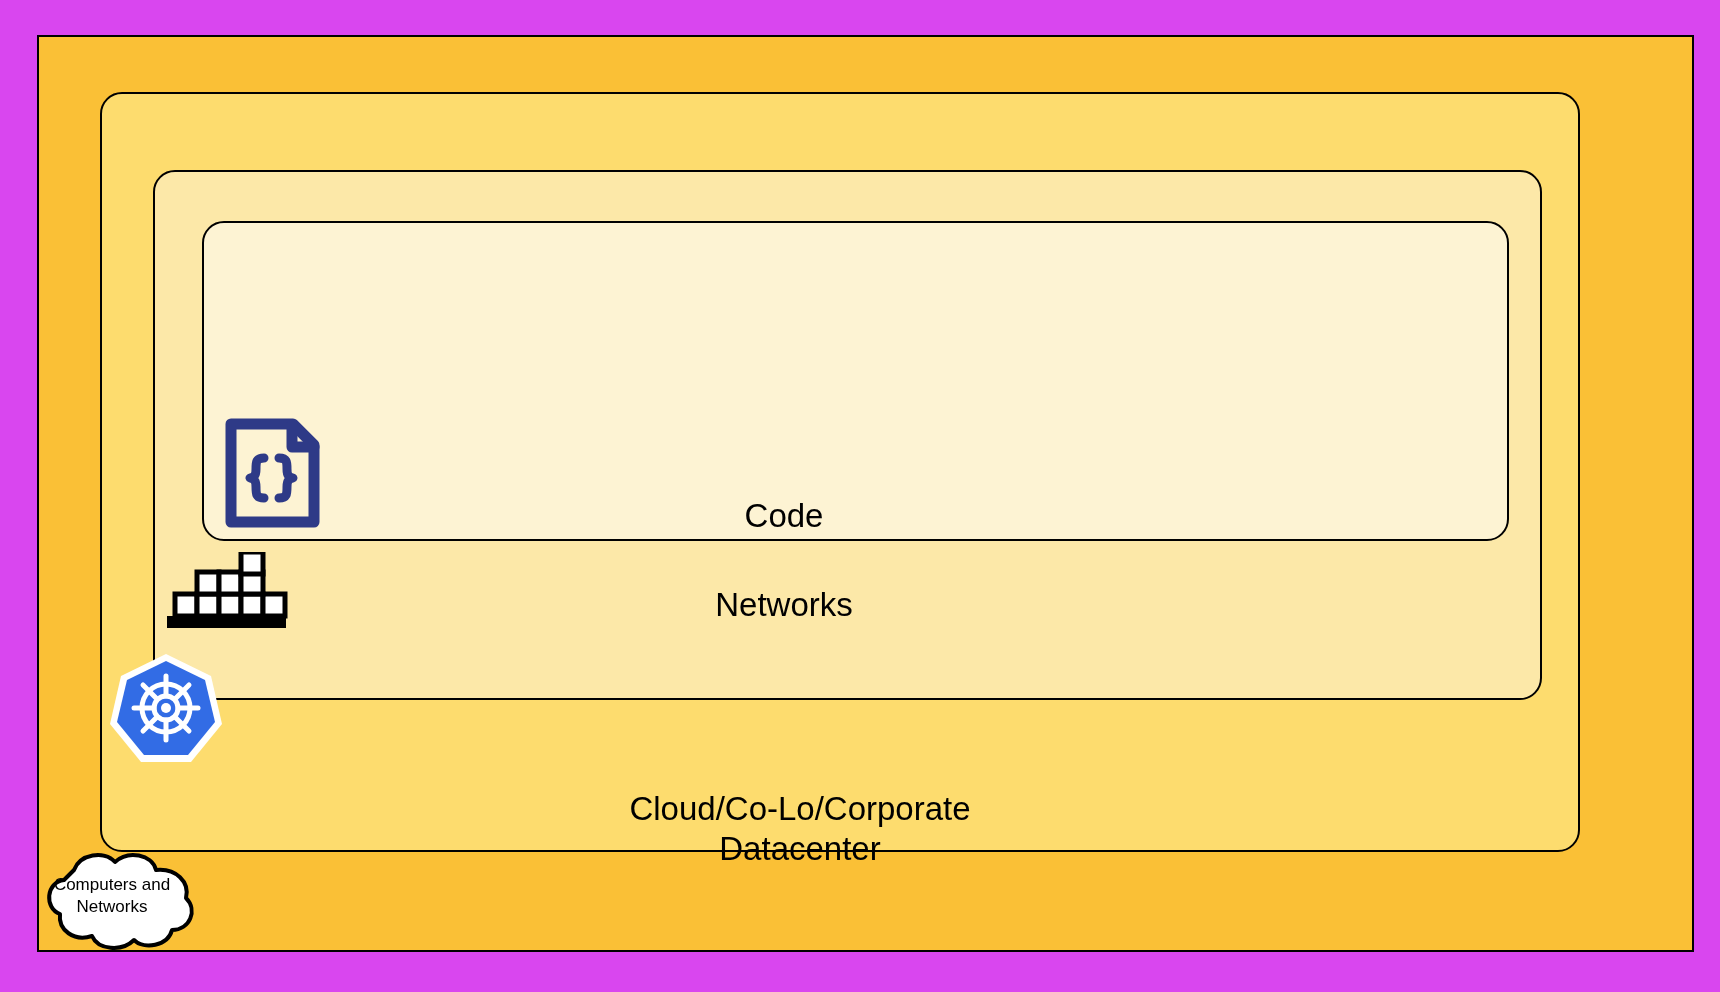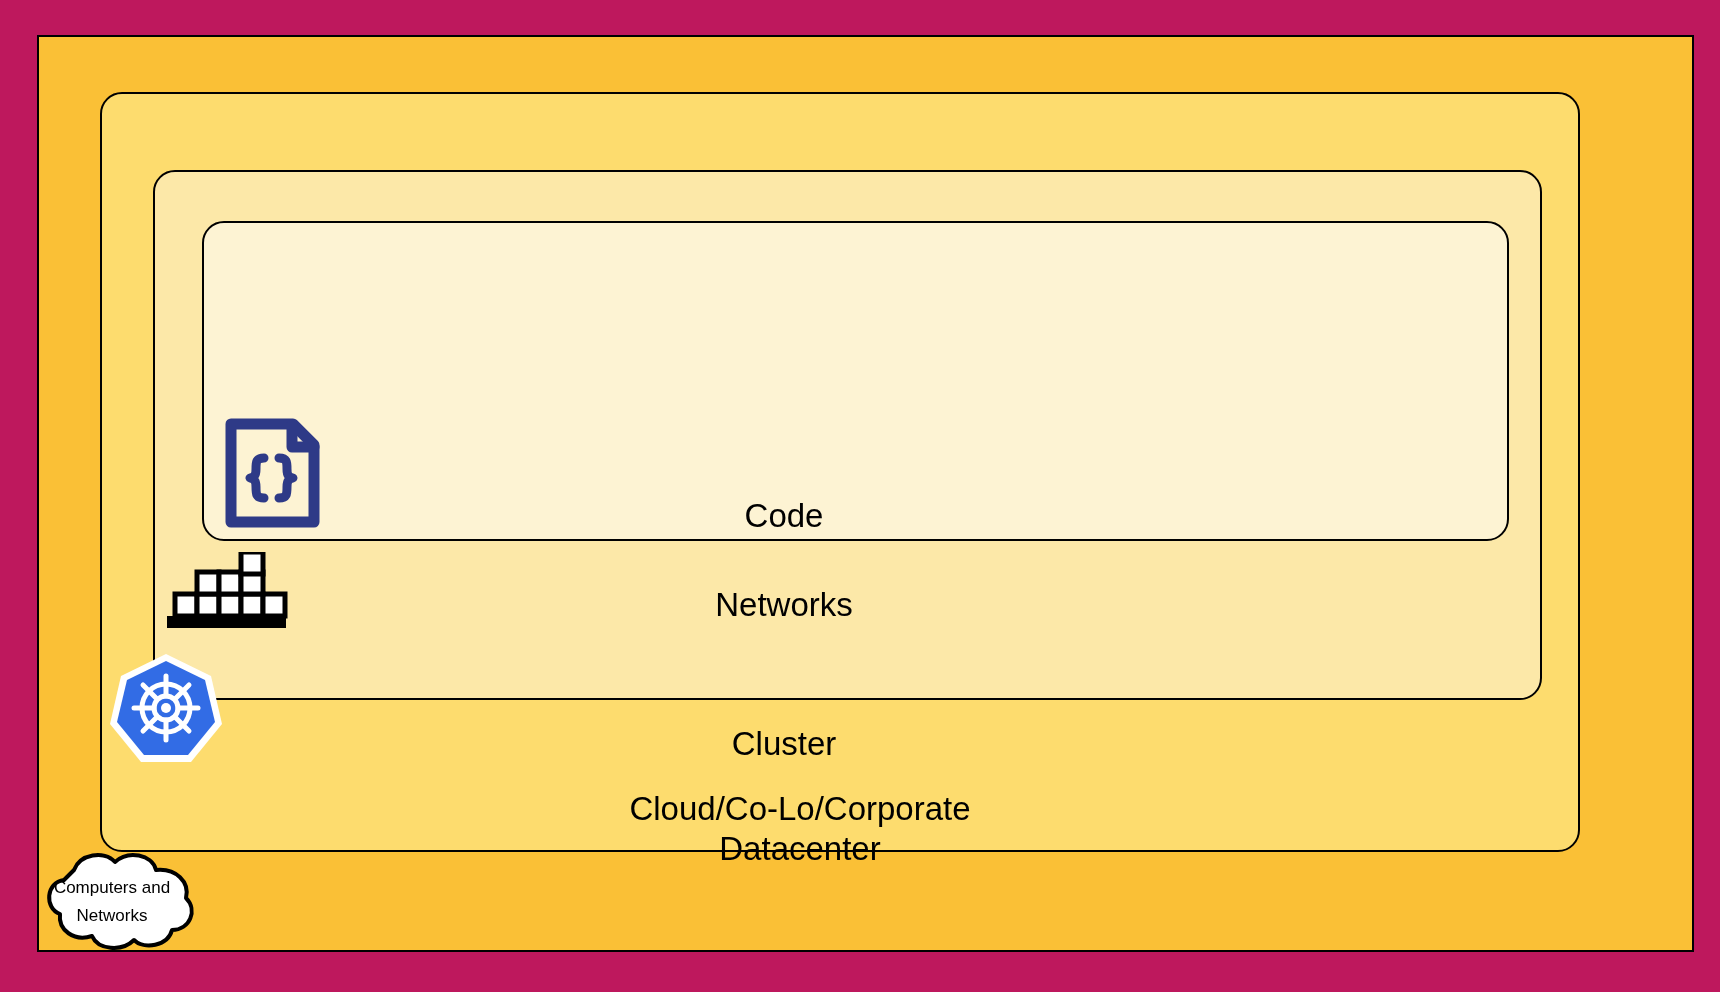--- a/index.html
+++ b/index.html
@@ -115,43 +115,42 @@
     width: 168px;
     height: 104px;
   }
   #cloud-computers-networks .cloud-text {
     position: absolute;
     left: 12px;
     top: 26px;
     width: 140px;
     text-align: center;
     font-size: 17px;
-    line-height: 28px;
+    line-height: 22px;
     color: #000000;
     white-space: pre-line;
   }
 </style>
 </head>
 <body>
 
-<div id="canvas" style="background: #be185d;">
+<div id="canvas" style="background: #d946ef;">
 
   <div class="layer" id="layer-datacenter" style="background: rgb(250, 192, 54); border-color: rgb(0, 0, 0);"></div>
 
   <div class="layer" id="layer-cluster" style="background: rgb(253, 220, 110); border-color: rgb(0, 0, 0);"></div>
 
   <div class="layer" id="layer-container" style="background: rgb(252, 232, 168); border-color: rgb(0, 0, 0);"></div>
 
   <div class="layer" id="layer-code" style="background: rgb(253, 243, 211); border-color: rgb(0, 0, 0);"></div>
 
   <div class="layer-label" id="label-code">Code</div>
 
   <div class="layer-label" id="label-container">Networks</div>
 
-  <div class="layer-label" id="label-cluster">Cluster</div>
 
   <div class="layer-label" id="label-datacenter">Cloud/Co-Lo/Corporate
 Datacenter</div>
 
   <svg id="icon-code-doc" viewBox="0 0 104 118" xmlns="http://www.w3.org/2000/svg">
     <path d="M11 10 L73 10 L94 31 L94 108 L11 108 Z" fill="none" stroke="#2E3A87" stroke-width="11" stroke-linejoin="round" stroke-linecap="round"></path>
     <path d="M72 11 L72 33 L94 33" fill="none" stroke="#2E3A87" stroke-width="11" stroke-linejoin="round" stroke-linecap="round"></path>
 
     <path d="M44 44 C 36 44 36 48 36 55 C 36 62 34 63 30 64 C 34 65 36 66 36 73 C 36 80 36 84 44 84" fill="none" stroke="#2E3A87" stroke-width="9" stroke-linecap="round" stroke-linejoin="round"></path>
 

